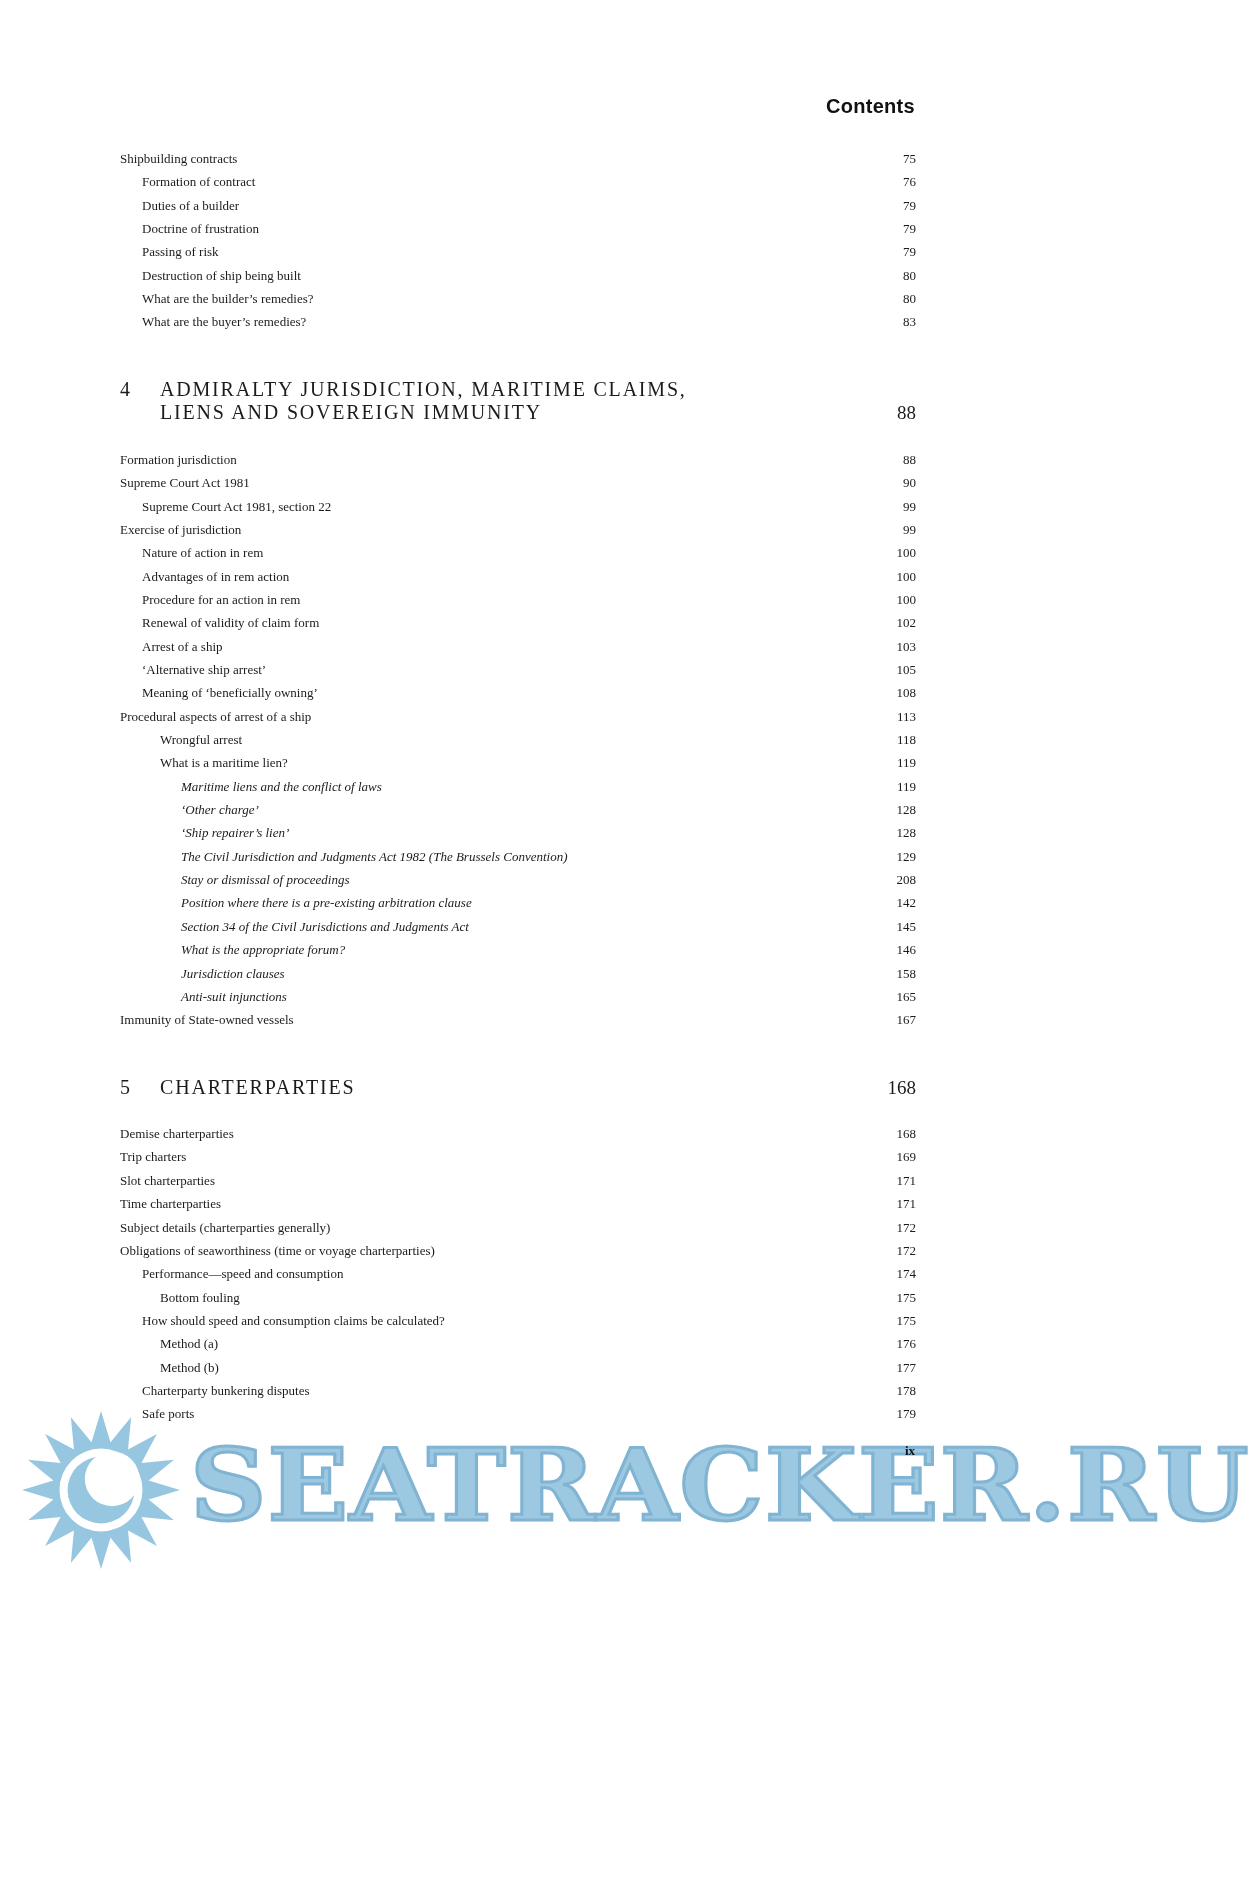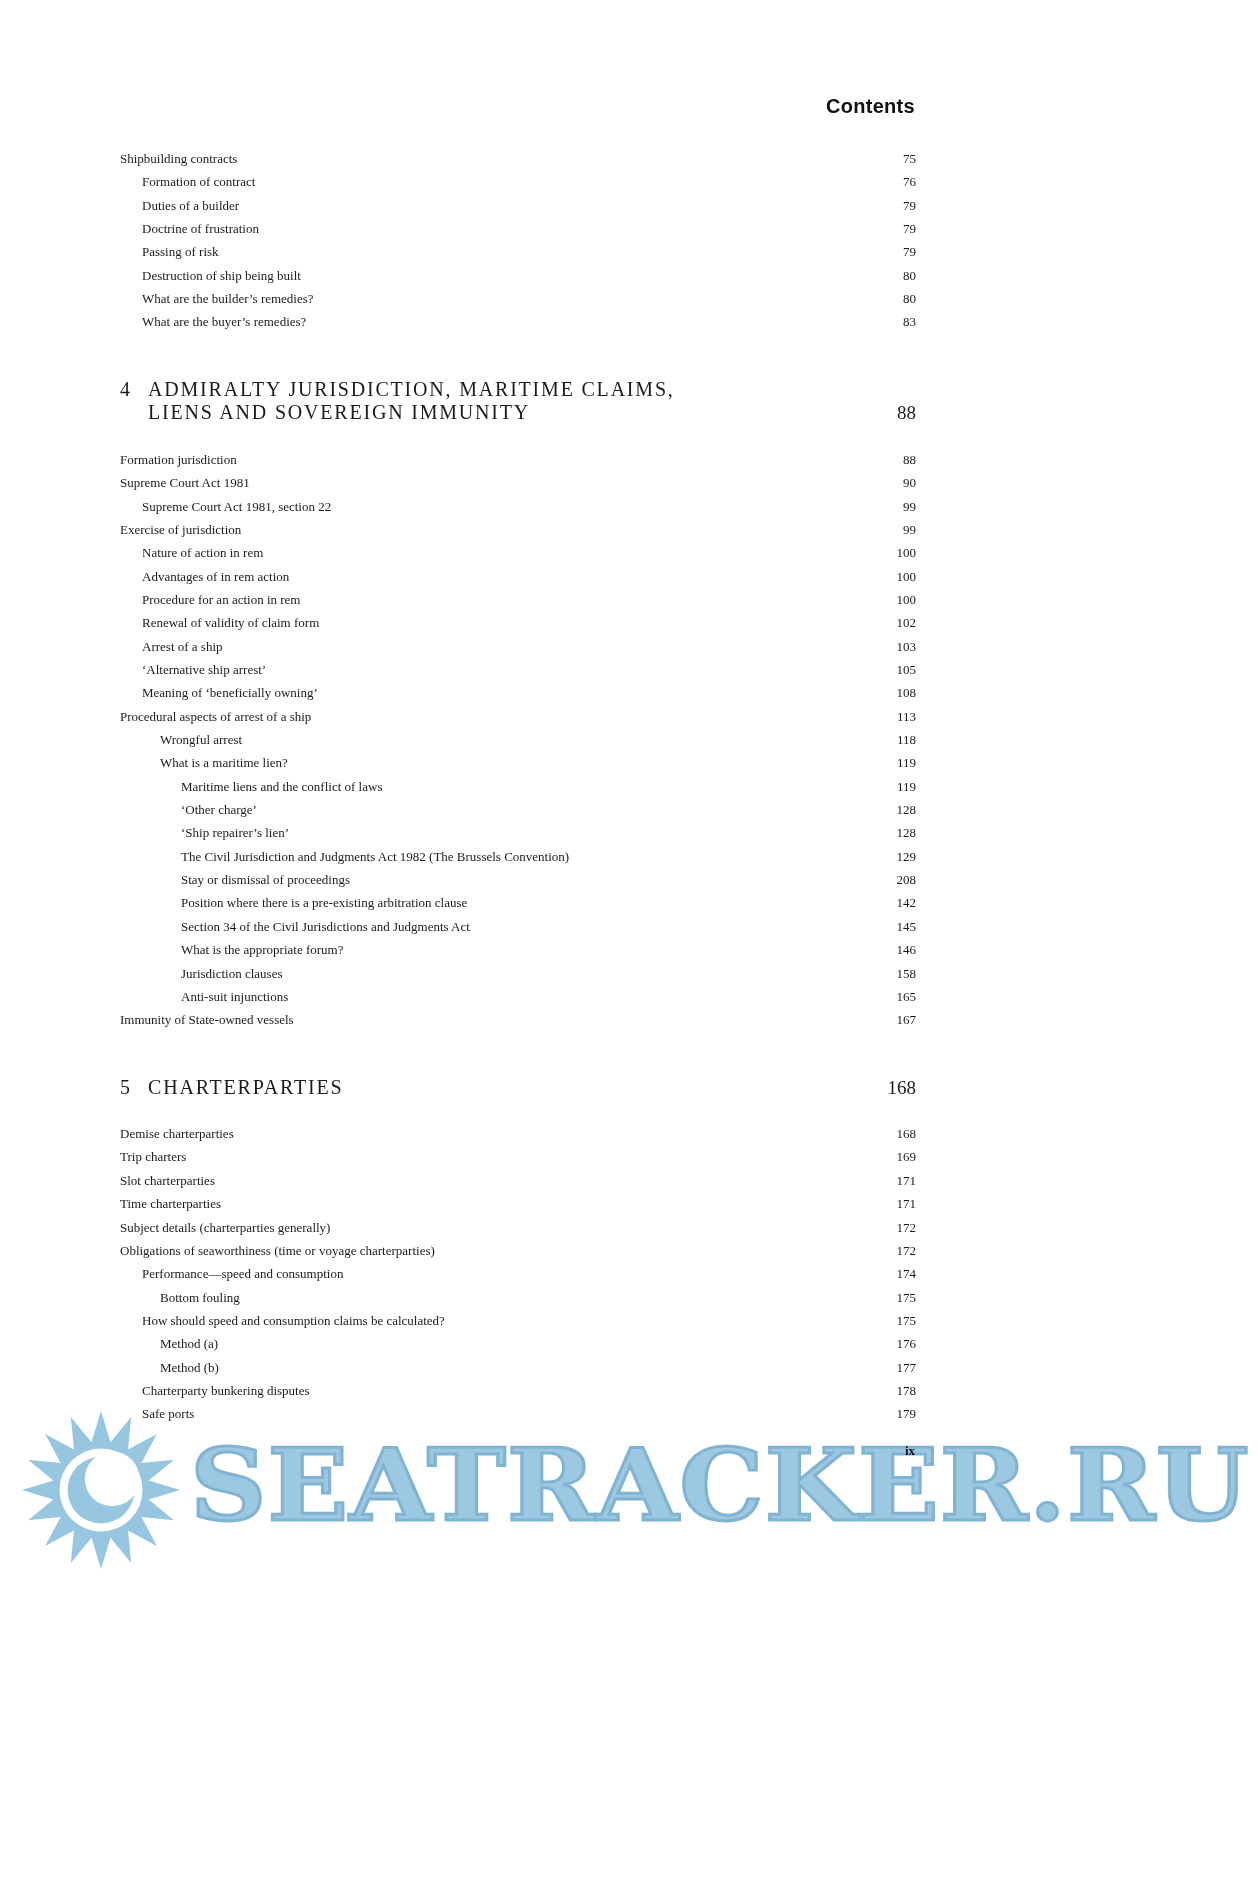--- a/index.html
+++ b/index.html
@@ -23,29 +23,29 @@
     position:absolute; left:120px; top:147px; width:796px;
     z-index:2;
   }
   .toc-row {
     display:flex; align-items:baseline;
     font-size:13px; line-height:23.35px;
   }
   .entry-text { flex:1; }
   .indent-1 .entry-text { padding-left:22px; }
   .indent-2 .entry-text { padding-left:40px; }
-  .indent-3 .entry-text { padding-left:61px; }
+  .indent-3 .entry-text { padding-left:61px;font-style:italic; }
   .page-num { margin-left:14px; text-align:right; min-width:40px; }
   .chapter {
     display:flex; align-items:flex-start;
     margin:44px 0 23px;
     font-size:20px; line-height:23.6px; letter-spacing:1.8px;
   }
   .ch-num { width:28px; flex:none; }
-  .ch-title { flex:1; }
+  .ch-title { flex:1;margin-left:12px; }
   .chapter .page-num { align-self:flex-end; letter-spacing:0; font-size:19px; }
   .footer-page {
     position:absolute; top:1443px; right:343px;
     font-size:13px; font-weight:700; z-index:3; color:#111;
   }
   .watermark {
     position:absolute; left:20px; top:1400px; width:1220px; height:175px;
     display:flex; align-items:center; z-index:1; opacity:0.92;
   }
   .sun { flex:none; width:162px; height:162px; margin-top:4px; }

